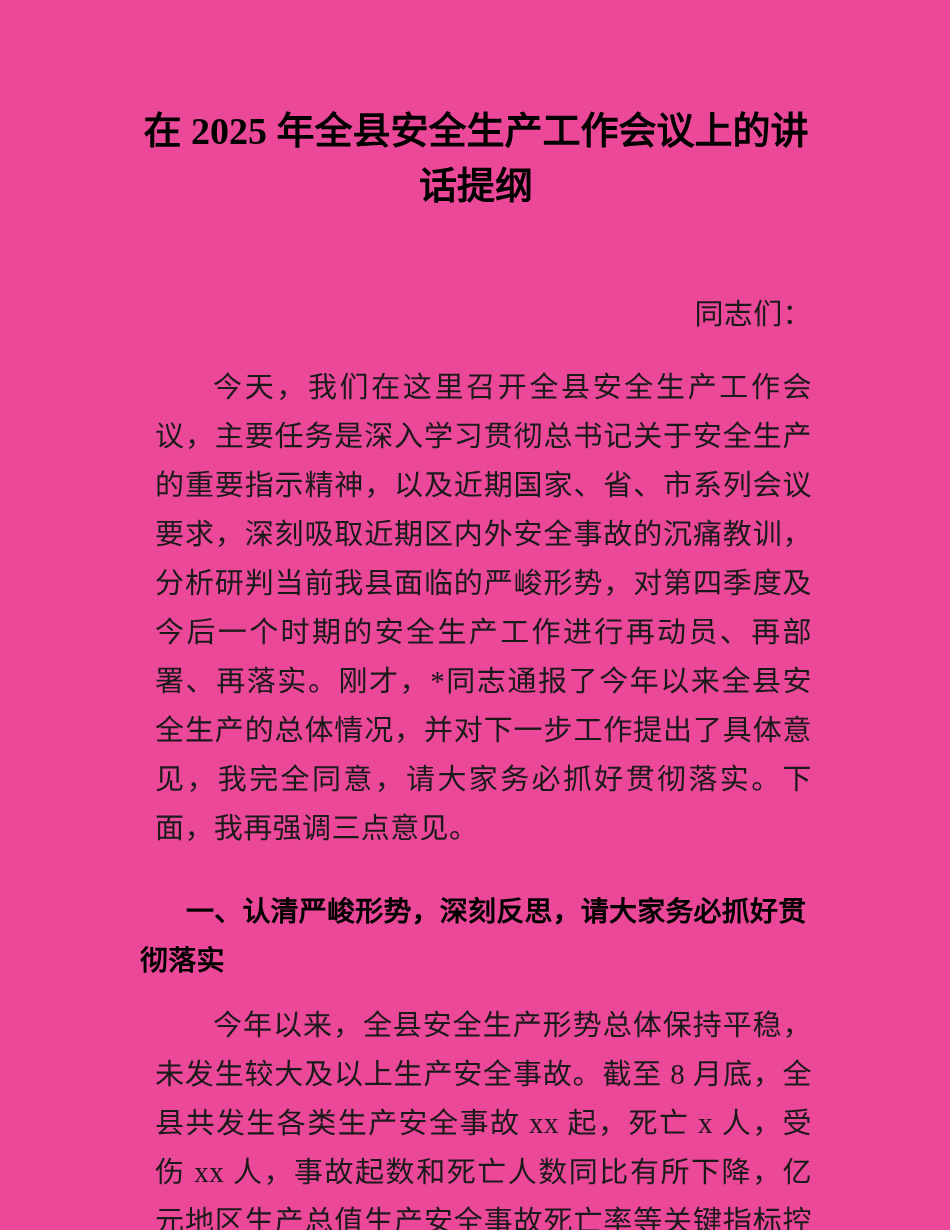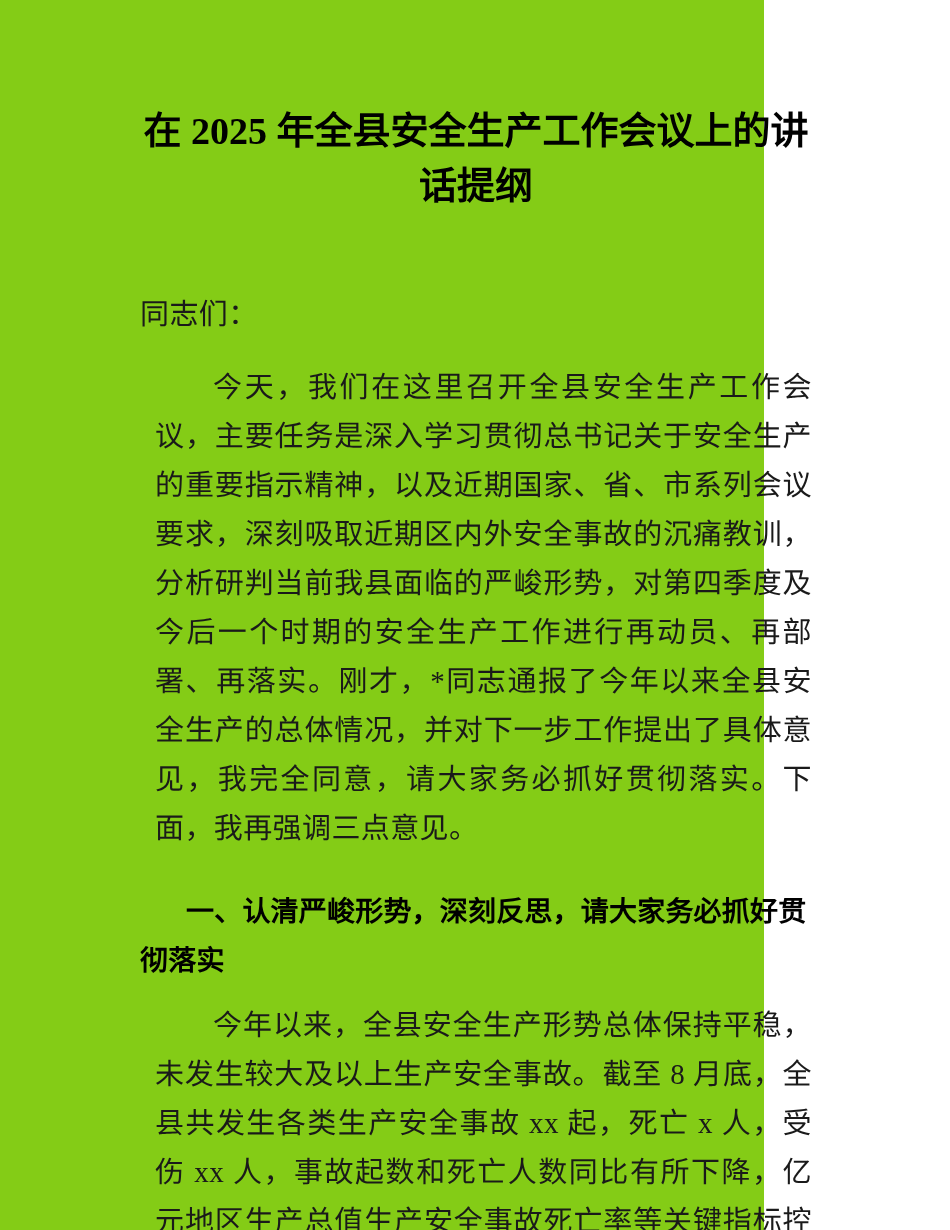--- a/index.html
+++ b/index.html
@@ -11,23 +11,23 @@
     width: 950px;
     height: 1230px;
     background: #ffffff;
     font-family: "Liberation Serif", "DejaVu Serif", serif;
     color: #000000;
     overflow: hidden;
   }
 
   .page {
     position: relative;
-    width: 764px;
+    width: 950px;
     height: 1230px;
-    background: #84cc16;
+    background: #ec4899;
     box-sizing: border-box;
     padding: 16px;
   }
 
   .content-area {
     position: absolute;
     left: 140px;
     top: 0;
     width: 672px;
   }
@@ -74,20 +74,21 @@
   }
 
   p.salutation {
     margin: 0;
     padding: 0;
     font-family: "Liberation Serif", "DejaVu Serif", serif;
     font-size: 29px;
     line-height: 49px;
     color: #1a1a1a;
     letter-spacing: 0.4px;
+    text-align: right;
   }
 
   .gap-sm { height: 24px; }
 
   
   h2.section-heading {
     margin: 0;
     padding: 0;
     font-family: "Liberation Sans", "DejaVu Sans", sans-serif;
     font-weight: bold;

